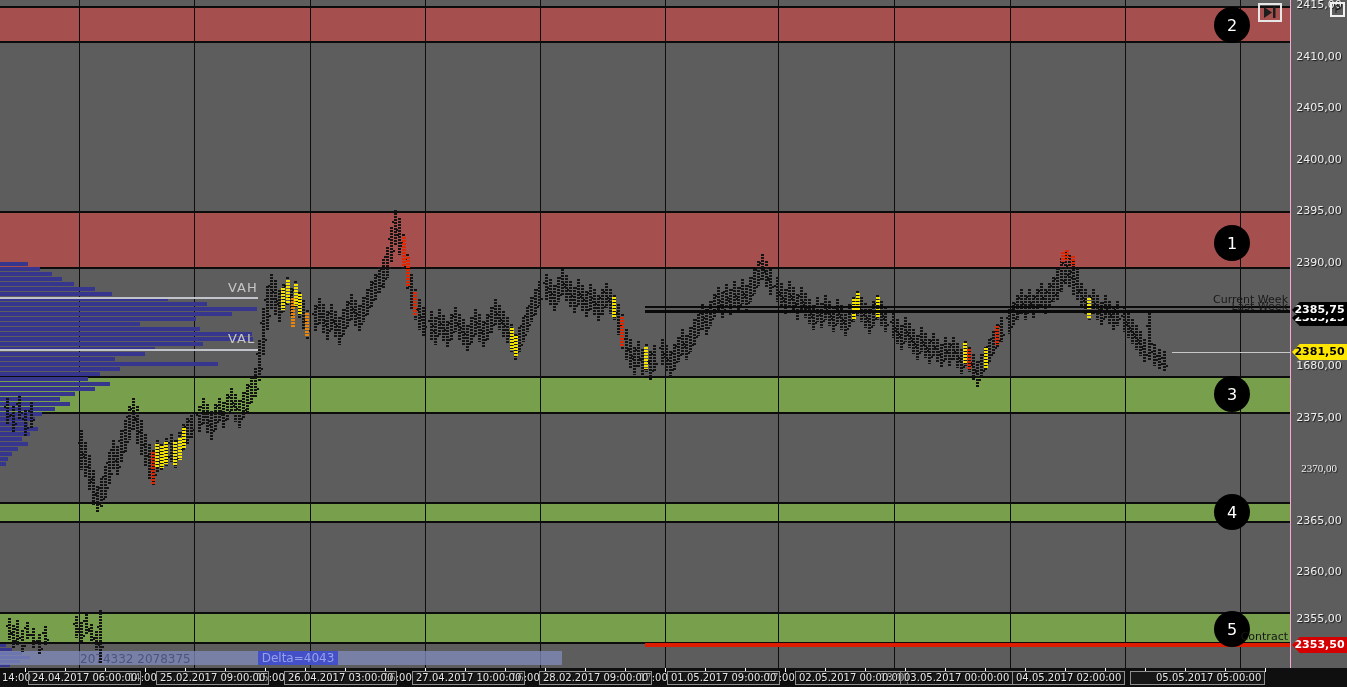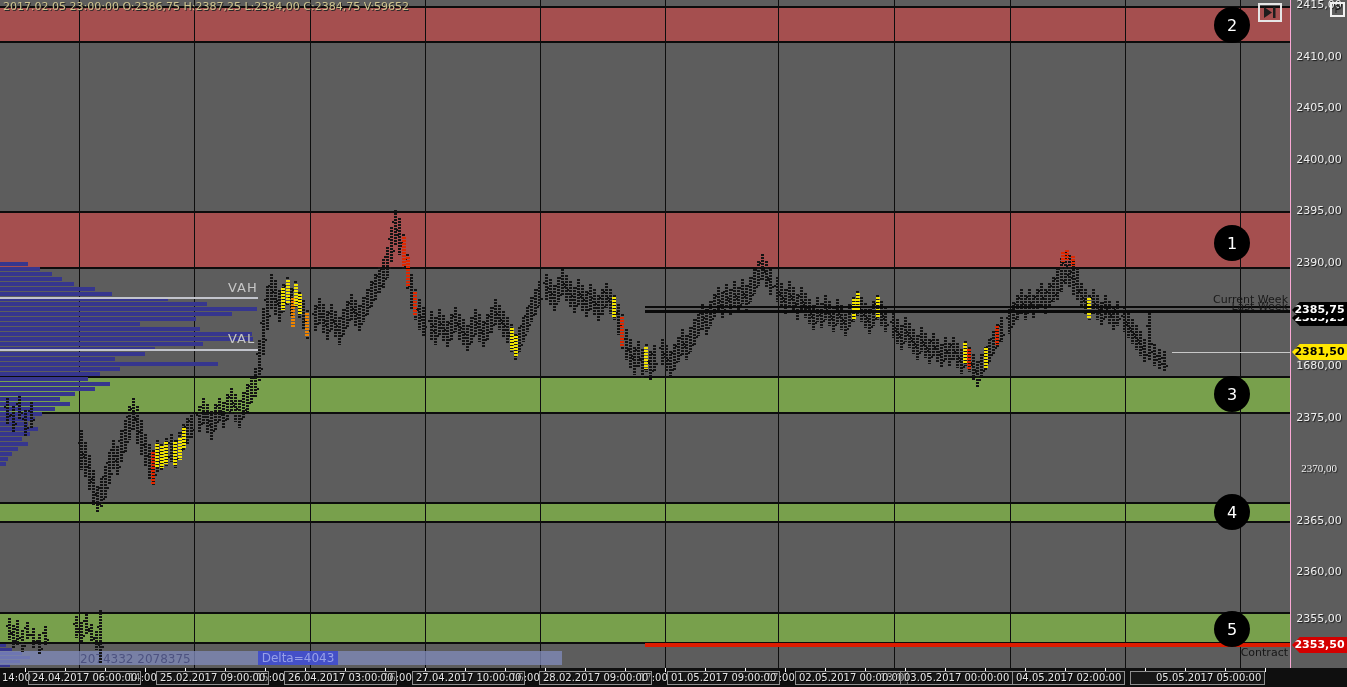--- a/index.html
+++ b/index.html
@@ -25,21 +25,21 @@
   .cbar{position:absolute;width:4px;z-index:5;}
   .cbar.yellow{background-image:repeating-linear-gradient(to bottom,#f2e400 0 2px,rgba(0,0,0,0) 2px 3px);}
   .cbar.red{background-image:repeating-linear-gradient(to bottom,#e02800 0 2px,rgba(0,0,0,0) 2px 3px);}
   .cbar.orange{background-image:repeating-linear-gradient(to bottom,#f08400 0 2px,rgba(0,0,0,0) 2px 3px);}
   .lvl{position:absolute;z-index:6;}
   .circle{position:absolute;width:36px;height:36px;border-radius:50%;background:#000;color:#fff;
           display:flex;align-items:center;justify-content:center;font-size:16px;z-index:8;}
   #ohlc-text{position:absolute;left:3px;top:0px;color:#cfc58f;font-size:11px;z-index:9;
              text-shadow:1px 1px 0 #2a2a2a;white-space:nowrap;}
   .wk-label{position:absolute;right:2px;color:#191919;font-size:11px;z-index:7;white-space:nowrap;}
-  #contract-label{position:absolute;right:2px;color:#161616;font-size:11px;z-index:9;margin-top:16px;}
+  #contract-label{position:absolute;right:2px;color:#161616;font-size:11px;z-index:9;}
   #skip-btn{position:absolute;left:1258px;top:3px;width:24px;height:19px;border:2px solid #e6e6e6;
             z-index:10;display:flex;align-items:center;justify-content:center;cursor:pointer;}
   #skip-btn svg{display:block;}
   #delta-band{position:absolute;left:0;top:651px;width:562px;height:14px;background:rgba(130,140,190,0.75);z-index:3;}
   #totals-text{position:absolute;left:80px;top:652px;font-size:12px;color:#4d5280;z-index:4;white-space:nowrap;}
   #delta-box{position:absolute;left:258px;top:651px;width:80px;height:14px;background:#4450c8;color:#97a0e8;
              font-size:12px;text-align:center;line-height:14px;z-index:5;white-space:nowrap;}
   
   #price-axis{position:absolute;left:1290px;top:0;width:57px;height:668px;background:#5d5d5d;
               border-left:1px solid #f9a8d4;z-index:11;}
@@ -482,21 +482,20 @@
     <div id="contract-label" style="top:630px;">Contract</div>
 
     <div id="circles">
         <div class="circle" style="left: 1214px; top: 7px;">2</div>
         <div class="circle" style="left: 1214px; top: 225px;">1</div>
         <div class="circle" style="left: 1214px; top: 376px;">3</div>
         <div class="circle" style="left: 1214px; top: 494px;">4</div>
         <div class="circle" style="left: 1214px; top: 611px;">5</div>
       </div>
 
-    <div id="ohlc-text">2017.02.05 23:00:00   O:2386,75   H:2387,25   L:2384,00   C:2384,75   V:59652</div>
 
     <div id="skip-btn" title="">
       <svg width="14" height="11" viewBox="0 0 14 11">
         <polygon points="1,0 9,5.5 1,11" fill="#1d1d1d"></polygon>
         <rect x="10" y="0" width="2.5" height="11" fill="#1d1d1d"></rect>
       </svg>
     </div>
   </div>
 
   <div id="price-axis">

